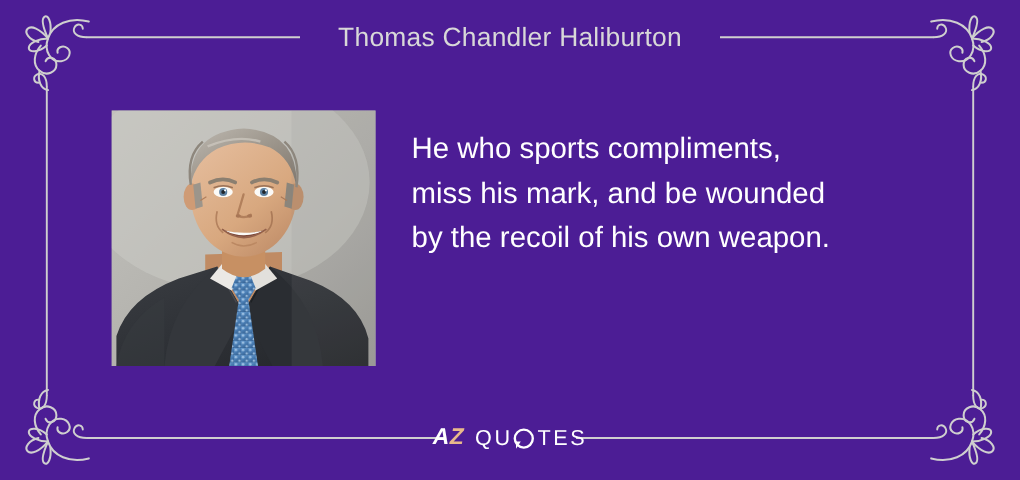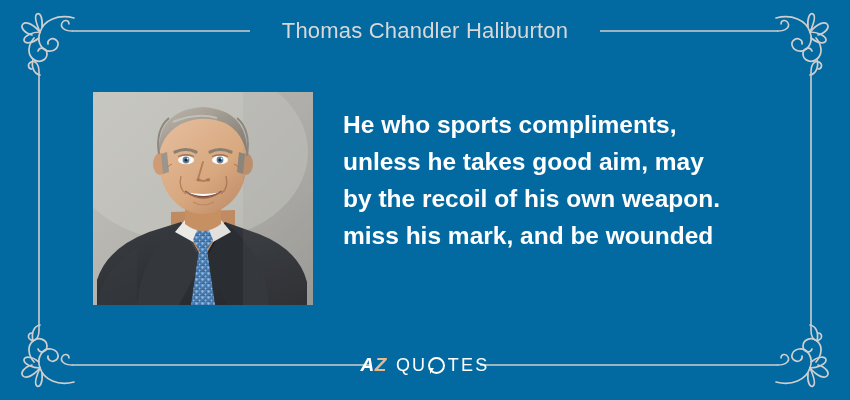--- a/index.html
+++ b/index.html
@@ -4,21 +4,21 @@
 <style>
   html, body {
     margin: 0;
     padding: 0;
     background: #000;
   }
   #canvas {
     position: relative;
     width: 850px;
     height: 400px;
-    background: #0369a1;
+    background: #4c1d95;
     overflow: hidden;
     font-family: "Liberation Sans", sans-serif;
   }
 
   
   .frame-svg {
     position: absolute;
     left: 0;
     top: 0;
     width: 850px;
@@ -57,21 +57,21 @@
   .quote-block {
     position: absolute;
     left: 343px;
     top: 106px;
     width: 432px;
   }
   .quote-line {
     color: #ffffff;
     font-size: 24.5px;
     line-height: 37px;
-    font-weight: 700;
+    font-weight: 400;
     white-space: nowrap;
   }
 
   
   .logo {
     position: absolute;
     left: 0;
     top: 353px;
     width: 850px;
     height: 24px;
@@ -313,23 +313,22 @@
 
         <path d="M100,110 Q110,116 121,110" stroke="#bb8862" stroke-width="1.2" fill="none"></path>
 
         <rect x="150" y="0" width="70" height="213" fill="#8e8d89" opacity="0.12"></rect>
       </g>
     </svg>
   </div>
 
   <div class="quote-block">
     <div class="quote-line">He who sports compliments,</div>
-    <div class="quote-line">unless he takes good aim, may</div>
+    <div class="quote-line">miss his mark, and be wounded</div>
     <div class="quote-line">by the recoil of his own weapon.</div>
-    <div class="quote-line">miss his mark, and be wounded</div>
   </div>
 
   <div class="logo">
     <div class="logo-inner">
       <span class="logo-a">A</span>
       <span class="logo-z">Z</span>
       <span class="logo-gap"></span>
       <span class="logo-word-pre">QU</span>
       <span class="logo-bubble">
         <span class="ring"></span>

